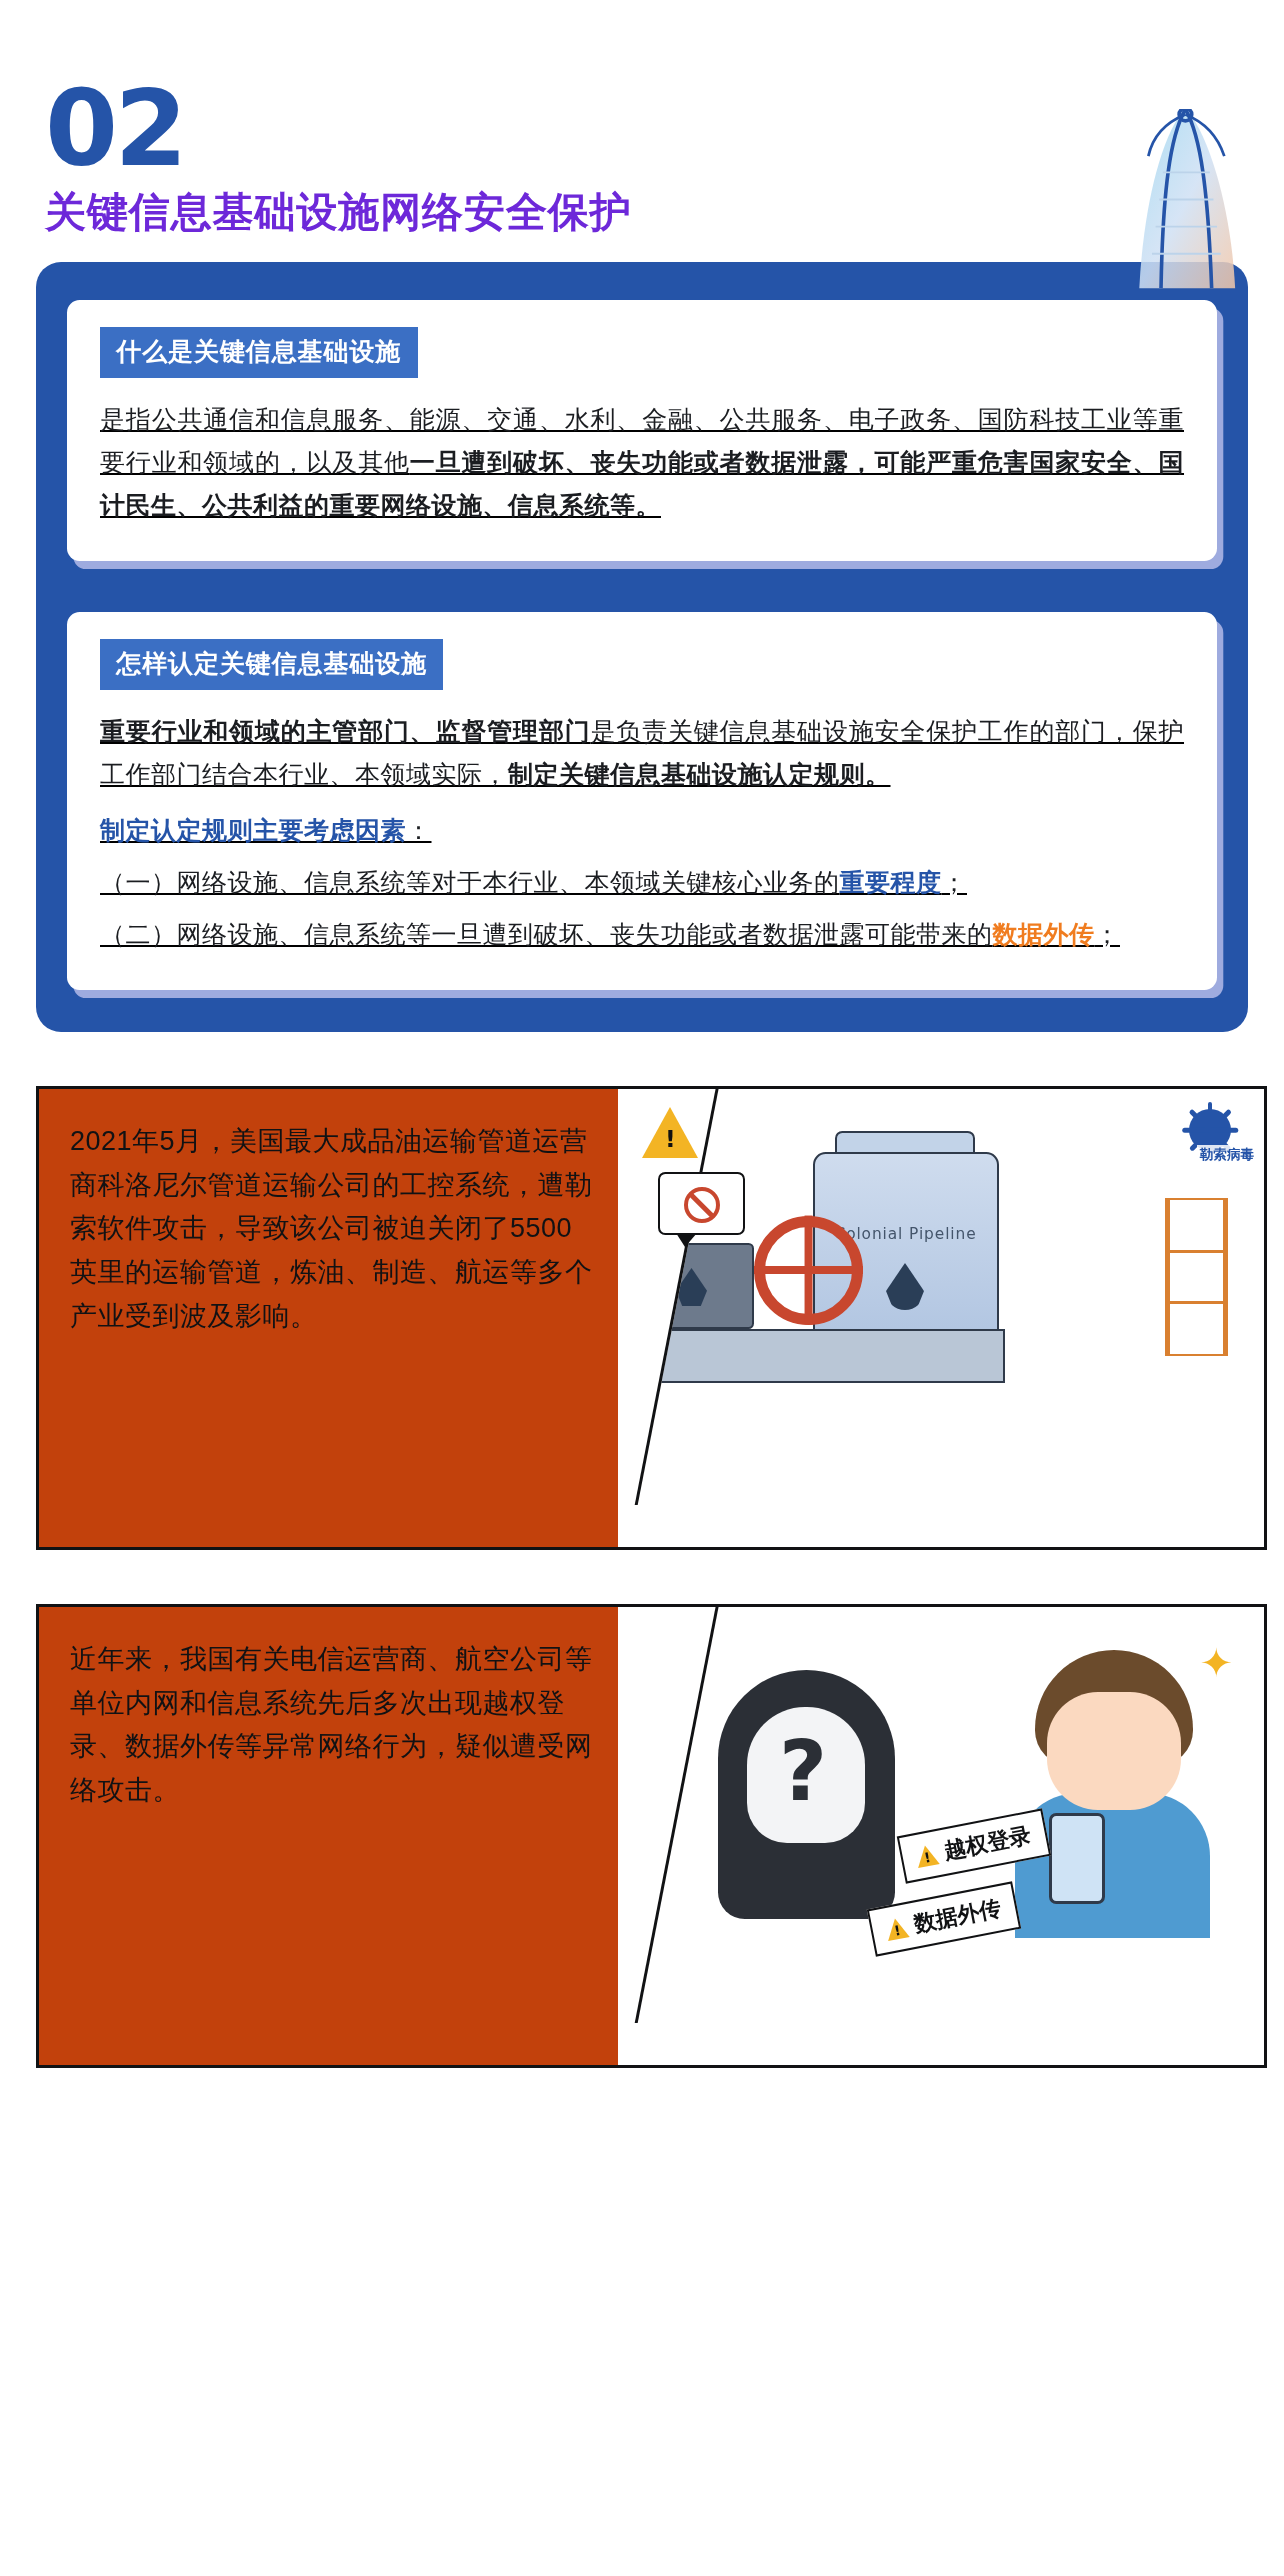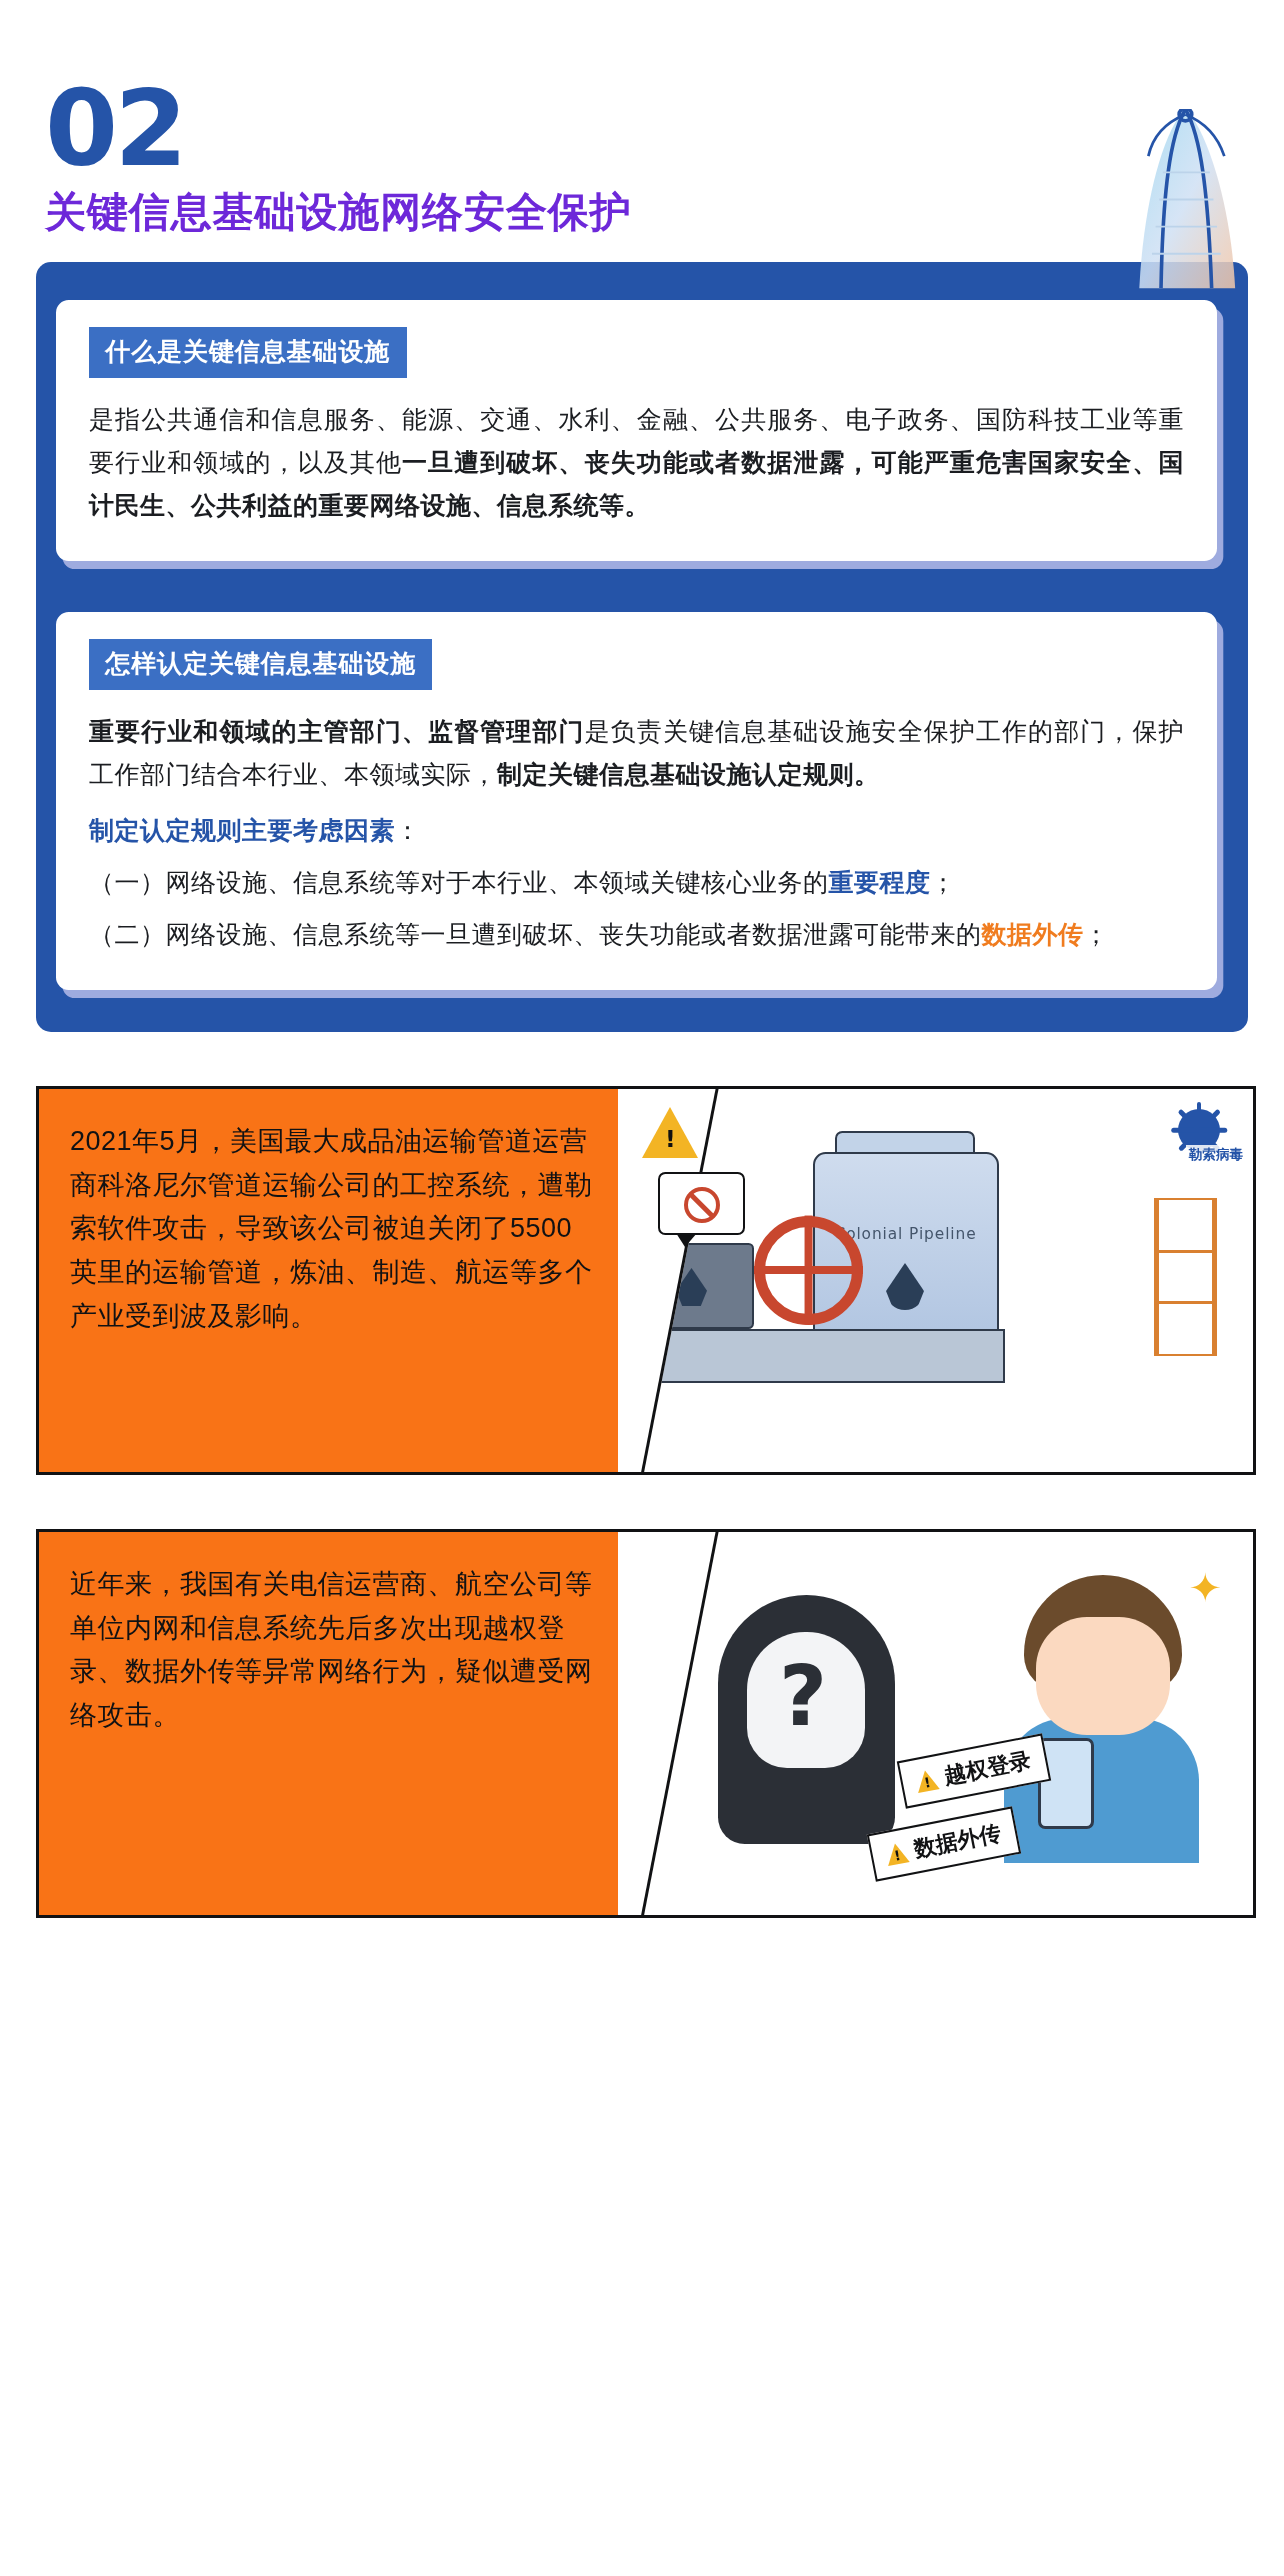--- a/index.html
+++ b/index.html
@@ -38,22 +38,23 @@
     top: 109px;
     width: 208px;
     height: 181px;
     overflow: hidden;
   }
 
   
   .panel {
     margin: 18px 36px 0 36px;
     background: #2554a8;
-    border-radius: 15px;
-    padding: 38px 31px 42px 20px;
+    border-radius: 25px;
+    padding: 38px 31px 42px 31px;
+    text-decoration: underline;
   }
   .card {
     background: #ffffff;
     border-radius: 12.7px;
     padding: 27px 33px 34px 33px;
     position: relative;
     box-shadow: 6.3px 8.1px 0 0 rgba(164,176,226,0.95);
   }
   .card + .card { margin-top: 51px; }
 
@@ -74,26 +75,26 @@
     text-align: justify;
     letter-spacing: 0.5px;
   }
   .bold { font-weight: bold; }
   .blue-bold { font-weight: bold; color: #2554a8; }
   .orange-bold { font-weight: bold; color: #f07c1f; }
   .p + .p { margin-top: 7.2px; }
 
   
   .comic {
-    margin: 54px 28px 0 36px;
+    margin: 54px 17px 0 36px;
     border: 3.6px solid #111214;
     display: flex;
     align-items: stretch;
-    background: #f97316;
-    height: 389px;
+    background: #c2410c;
+    height: 464px;
     position: relative;
     overflow: hidden;
   }
   .comic-text {
     width: 579px;
     padding: 31px 23.5px 0 31px;
     font-size: 27px;
     line-height: 1.62;
     color: #111214;
     letter-spacing: 0.5px;

